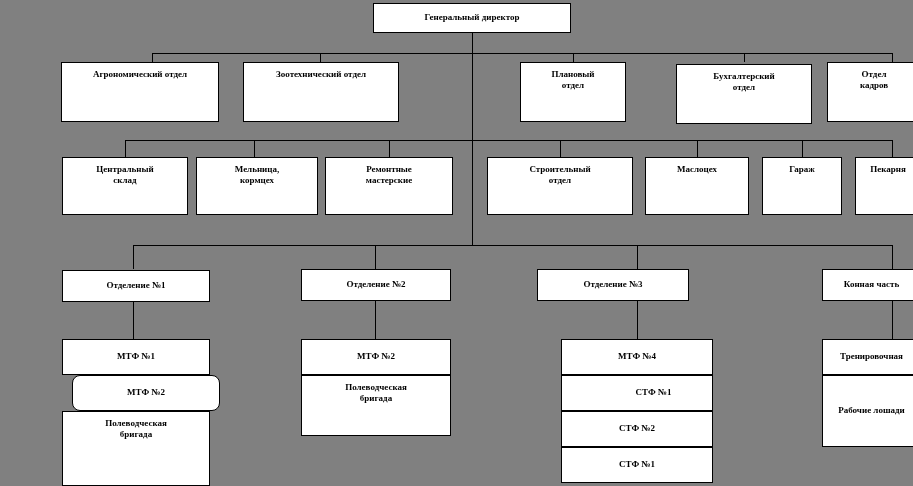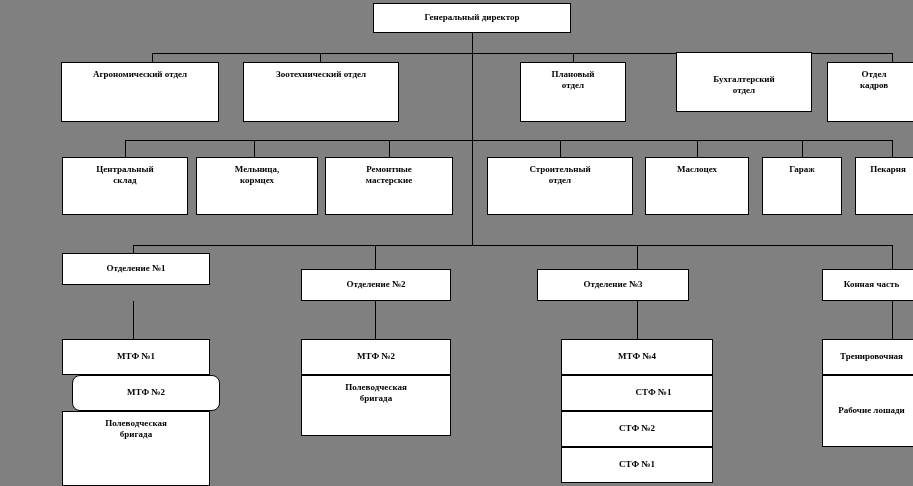--- a/index.html
+++ b/index.html
@@ -95,21 +95,21 @@
   <div class="box" style="left:61px; top:62px; width:158px; height:60px;">
     <span class="txt">Агрономический отдел</span>
   </div>
   <div class="box" style="left:243px; top:62px; width:156px; height:60px;">
     <span class="txt">Зоотехнический отдел</span>
   </div>
   <div class="box" style="left:520px; top:62px; width:106px; height:60px;">
     <span class="txt">Плановый
 отдел</span>
   </div>
-  <div class="box" style="left:676px; top:52px; width:136px; height:60px;align-items:center;">
+  <div class="box" style="left:676px; top:64px; width:136px; height:60px;">
     <span class="txt">Бухгалтерский
 отдел</span>
   </div>
   <div class="box" style="left:827px; top:62px; width:94px; height:60px;">
     <span class="txt">Отдел
 кадров</span>
   </div>
 
   <div class="box" style="left:62px; top:157px; width:126px; height:58px;">
     <span class="txt">Центральный
@@ -130,21 +130,21 @@
   <div class="box" style="left:645px; top:157px; width:104px; height:58px;">
     <span class="txt">Маслоцех</span>
   </div>
   <div class="box" style="left:762px; top:157px; width:80px; height:58px;">
     <span class="txt">Гараж</span>
   </div>
   <div class="box" style="left:855px; top:157px; width:66px; height:58px;">
     <span class="txt">Пекарня</span>
   </div>
 
-  <div class="box center-v" style="left:62px; top:253px; width:148px; height:32px;">
+  <div class="box center-v" style="left:62px; top:270px; width:148px; height:32px;">
     <span class="txt">Отделение  №1</span>
   </div>
   <div class="box center-v" style="left:301px; top:269px; width:150px; height:32px;">
     <span class="txt">Отделение №2</span>
   </div>
   <div class="box center-v" style="left:537px; top:269px; width:152px; height:32px;">
     <span class="txt">Отделение №3</span>
   </div>
   <div class="box center-v" style="left:822px; top:269px; width:99px; height:32px;">
     <span class="txt">Конная часть</span>

